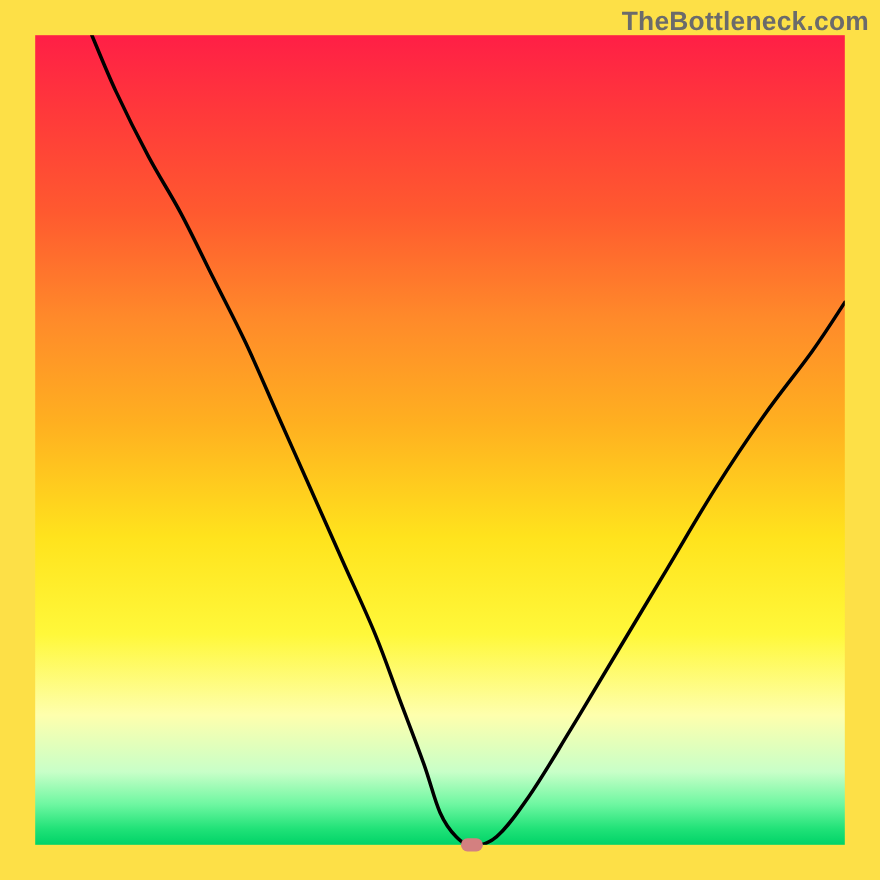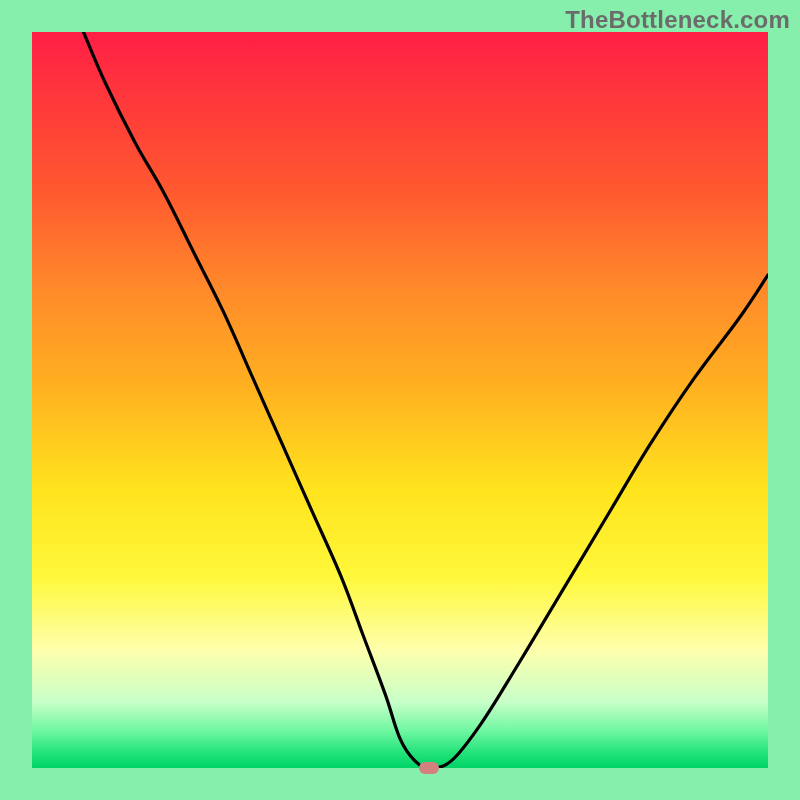--- a/index.html
+++ b/index.html
@@ -7,21 +7,21 @@
     padding: 0;
     width: 800px;
     height: 800px;
     background: #000;
     overflow: hidden;
   }
   .frame {
     position: relative;
     width: 800px;
     height: 800px;
-    background: #86efac;
+    background: #fde047;
   }
   .plot {
     position: absolute;
     left: 32px;
     top: 32px;
     width: 736px;
     height: 736px;
     background: linear-gradient(to bottom,
       #ff1f46 0%,
       #ff3a3a 10%,

